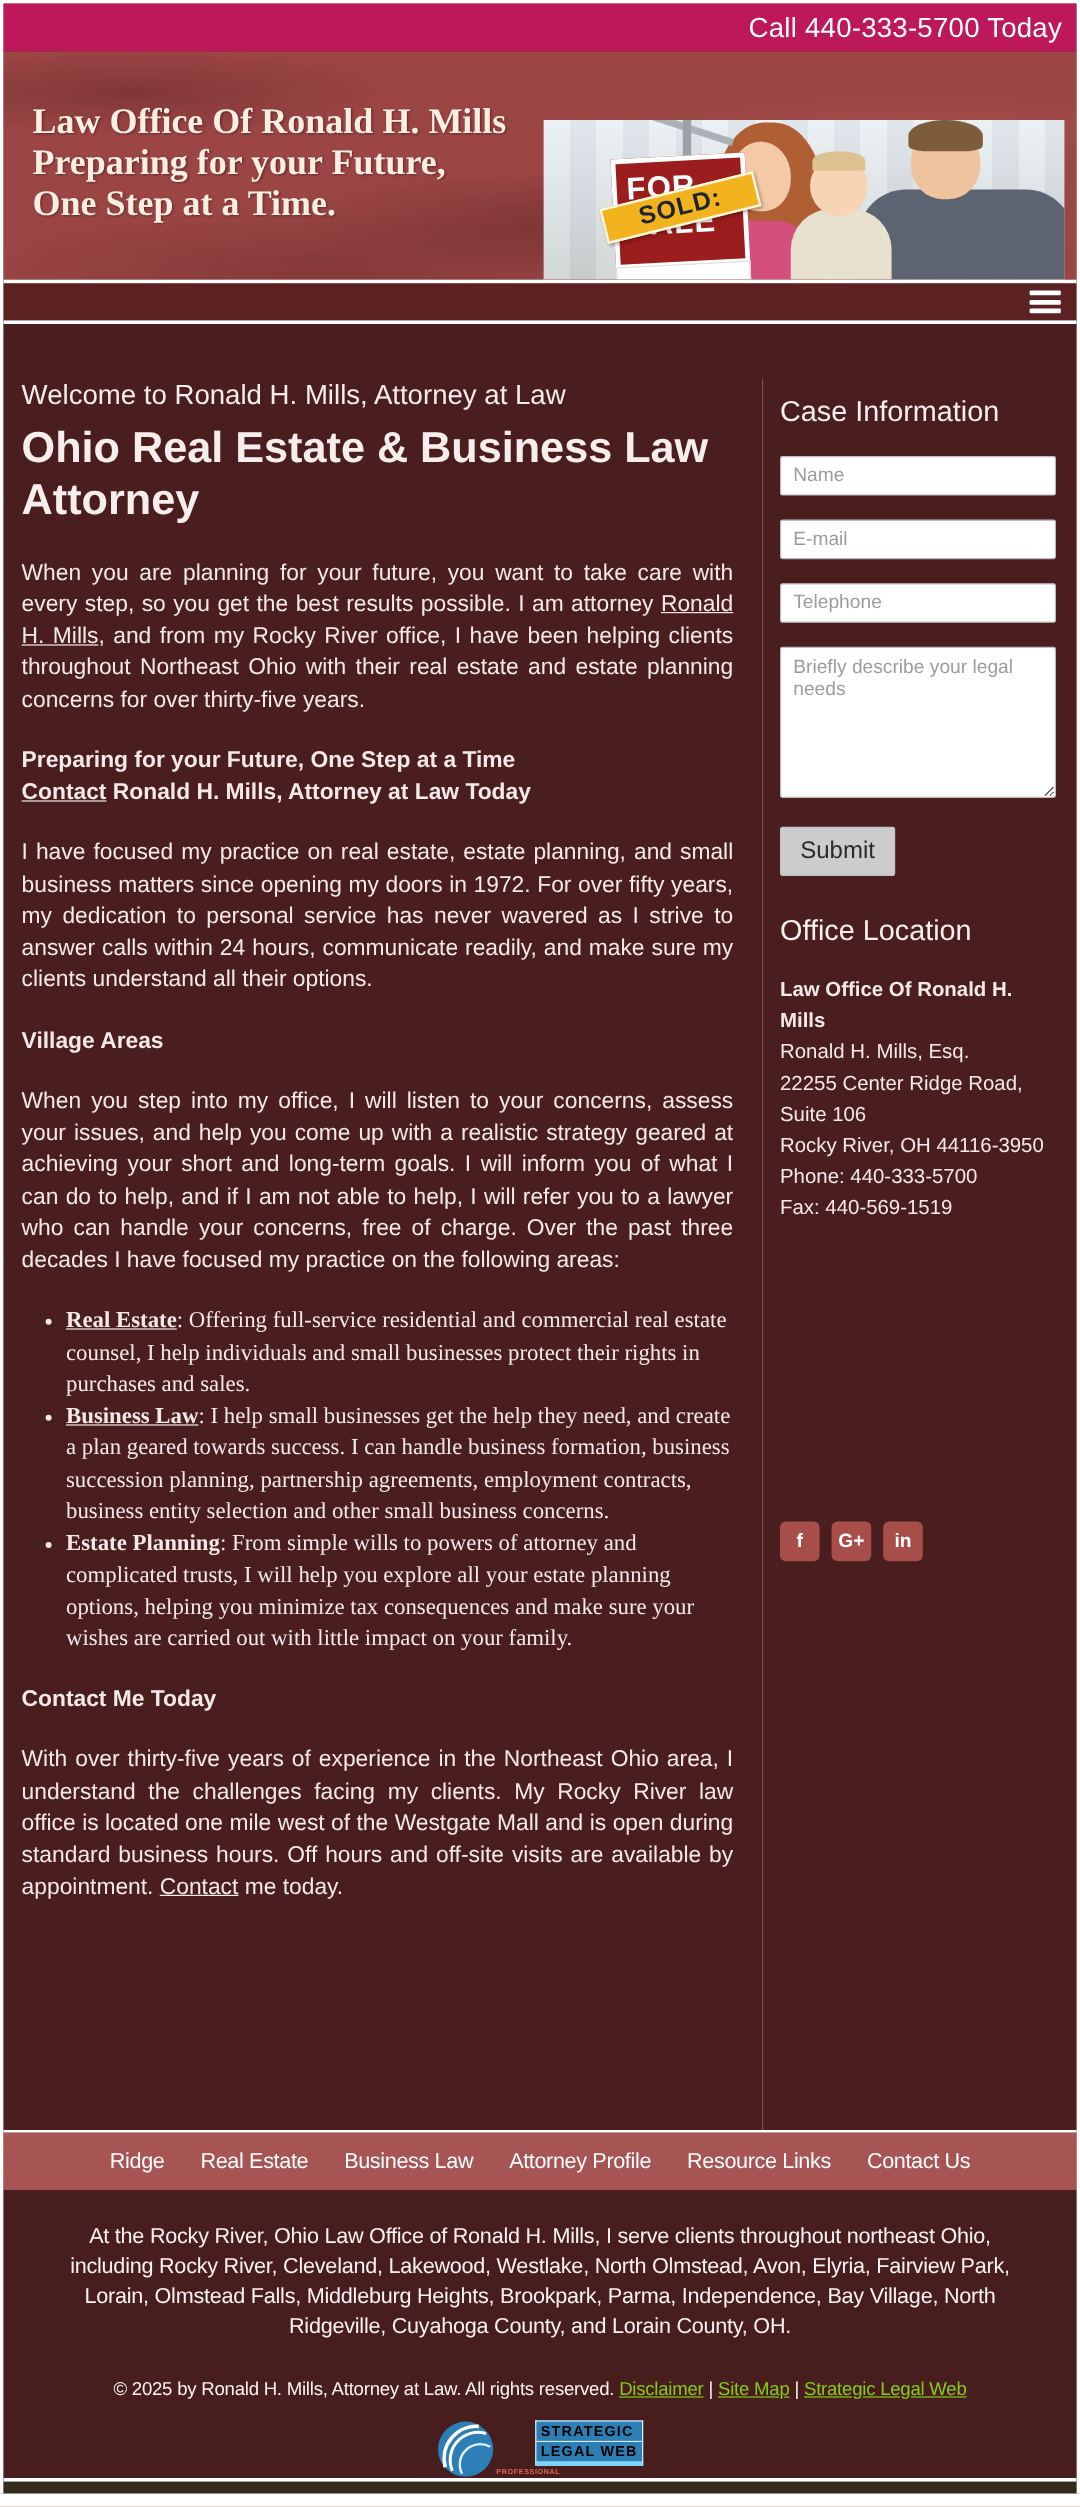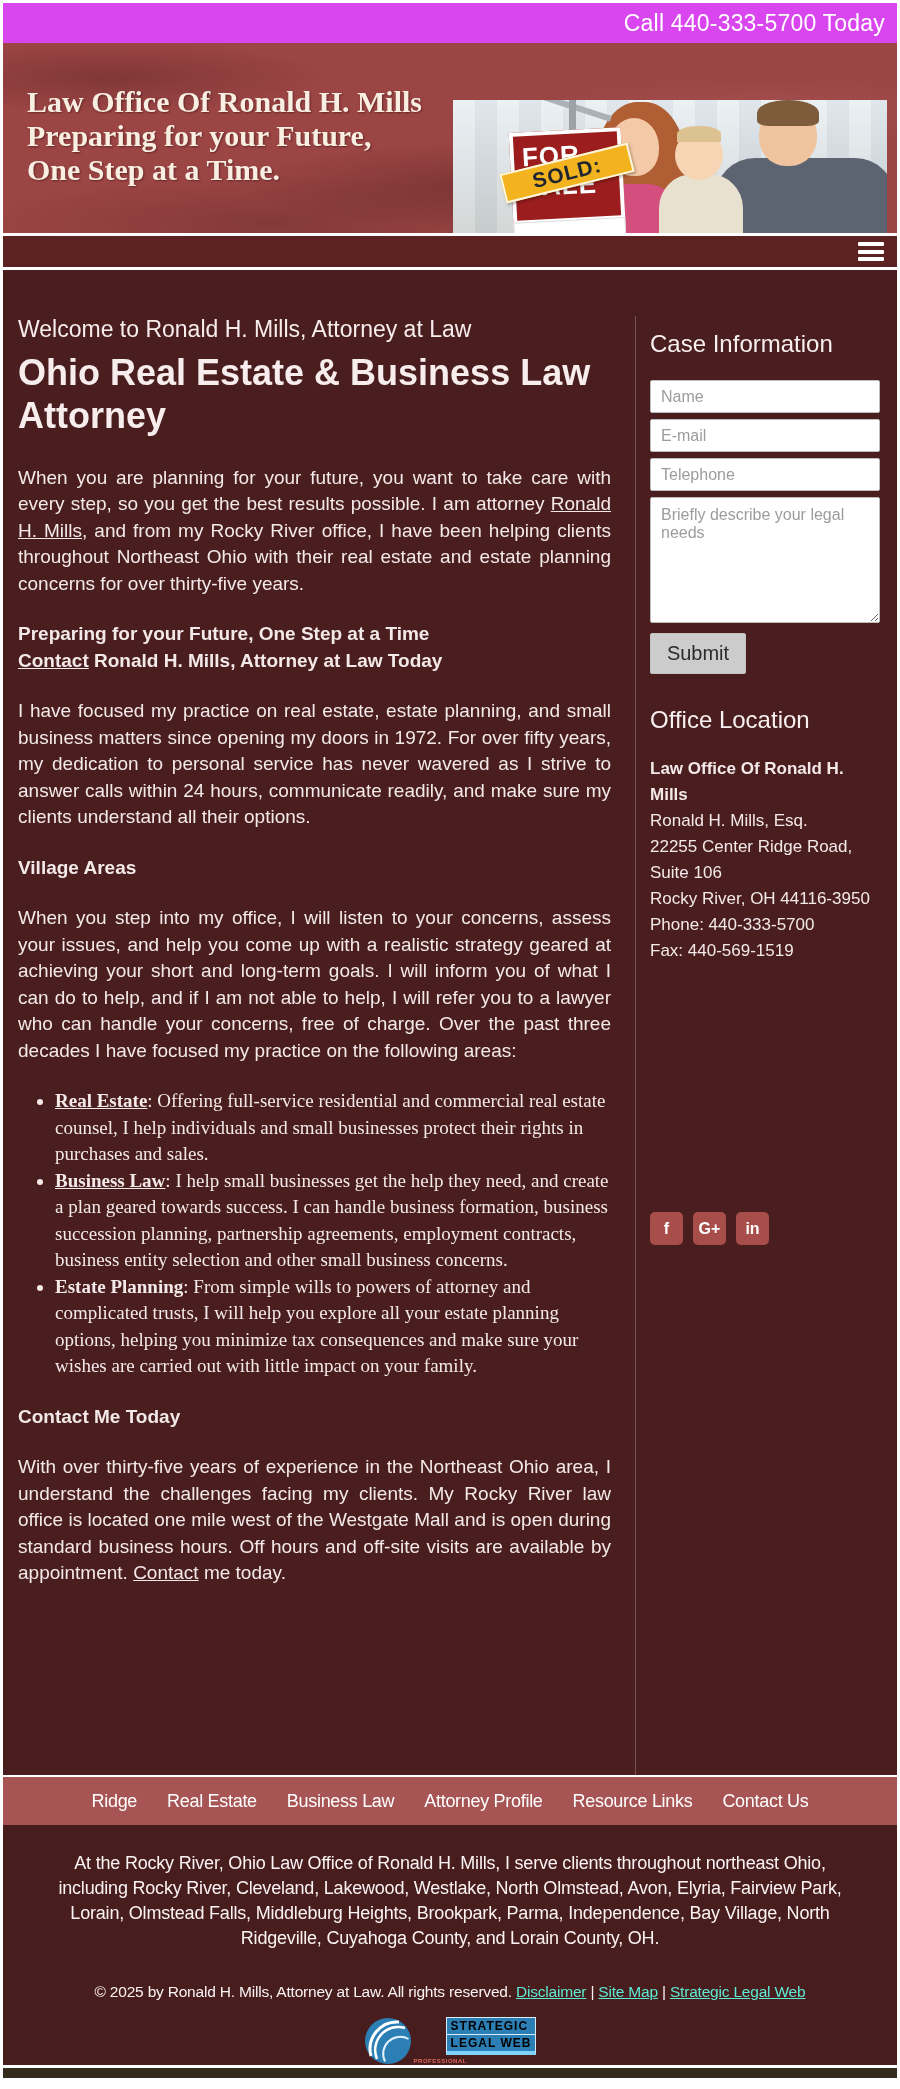--- a/index.html
+++ b/index.html
@@ -2,21 +2,21 @@
 <html><head>
 <meta charset="utf-8">
 <title>Law Office Of Ronald H. Mills</title>
 <style>
   * { box-sizing: border-box; }
   html, body { margin: 0; padding: 0; background: #ffffff; }
   body { font-family: "Liberation Sans", sans-serif; }
   .page { width: 900px; margin: 0 auto; border: 3px solid #fff; border-bottom: 0; background: #4a1e1e; }
 
   
-  .topbar { height: 40px; background: #d946ef; color: #fff; text-align: right;
+  .topbar { height: 40px; background: #be185d; color: #fff; text-align: right;
             padding-right: 12px; line-height: 40px; font-size: 23px; letter-spacing: .2px; }
 
   
   .banner { position: relative; height: 190px; overflow: hidden;
     background:
       radial-gradient(ellipse 340px 55px at 12% 18%, rgba(58,18,18,.28), transparent 65%),
       radial-gradient(ellipse 420px 70px at 55% 75%, rgba(50,14,14,.30), transparent 62%),
       radial-gradient(ellipse 380px 55px at 85% 35%, rgba(180,98,98,.28), transparent 60%),
       radial-gradient(ellipse 500px 80px at 30% 95%, rgba(60,20,20,.25), transparent 60%),
       #9c4545; }
@@ -68,21 +68,21 @@
   .bold-line { font-weight: bold; text-align: left !important; }
   .practice-list { margin: 24px 0; padding-left: 37px; font-family: Liberation Serif, serif; }
   .practice-list li { text-align: left; }
   .lead { font-weight: bold; }
 
   .divider-col { border-left: 1px solid #7a5151; margin-left: 24px; }
   .right-col { padding-left: 14px; width: 237px; color: #f4e9e9; }
   .panel-title { font-size: 24px; font-weight: 400; margin: 14px 0 22px; color: #f8f0f0; }
   .case-form input, .case-form textarea { display: block; width: 230px; border: 1px solid #bdbdbd;
       background: #fff; color: #000000; font-family: inherit; font-size: 16px; border-radius: 2px;
-      padding: 0 10px; margin-bottom: 6px; }
+      padding: 0 10px; margin-bottom: 20px; }
   .case-form input { height: 33px; }
   .case-form textarea { height: 126px; padding: 8px 10px; resize: both; }
   .case-form ::placeholder { color: #9c9c9c; opacity: 1; }
   .submit-btn { width: 96px; height: 41px; background: #cccccc; border: 1px solid #c2c2c2;
       border-radius: 2px; font-family: inherit; font-size: 20px; color: #2b2b2b; cursor: pointer;
       margin: 4px 0 18px; }
   .office { font-size: 17px; line-height: 26px; }
   .office .firm { font-weight: bold; }
   .social-row { display: flex; gap: 10px; margin-top: 248px; }
   .social-btn { width: 33px; height: 33px; border-radius: 5px; background: #a84e4a; color: #fff;
@@ -90,21 +90,21 @@
       cursor: pointer; }
 
   
   .footer-nav { height: 50px; background: #a75454; border-top: 2px solid #fff;
       display: flex; justify-content: center; align-items: center; gap: 30px; }
   .footer-nav a { color: #fff; text-decoration: none; font-size: 18px; letter-spacing: -0.3px; }
   .footer-main { background: #471d1d; height: 240px; padding: 26px 38px 0; text-align: center;
       color: #fbf3f3; overflow: hidden; }
   .service-area { font-size: 18px; line-height: 25px; letter-spacing: -0.2px; margin: 0 auto; max-width: 824px; }
   .copyright { margin-top: 32px; font-size: 15.5px; letter-spacing: -0.2px; }
-  .copyright a { color: #5eead4; }
+  .copyright a { color: #84cc16; }
   .slw-logo { display: inline-flex; align-items: flex-start; margin-top: 16px; cursor: pointer; }
   .slw-globe { width: 48px; height: 48px; }
   .slw-text { margin-left: 2px; text-align: left; }
   .slw-box { background: #2b7fb5; color: #000000; font-weight: bold; font-size: 12px; line-height: 14px;
       letter-spacing: 1px; padding: 1px 4px; border: 1px solid #d9edf7; border-bottom: 0; white-space: nowrap; margin-left: 32px; }
   .slw-box + .slw-box { border-bottom: 4px solid #7dd3fc; }
   .slw-tag { font-size: 6px; line-height: 8px; font-weight: bold; letter-spacing: .5px; margin-top: 2px; text-align: left; }
   .slw-tag .t1 { color: #e06a5a; } .slw-tag .t2 { color: #8ec4e4; } .slw-tag .t3 { color: #8ec4e4; }
   .bottom-strip { height: 13px; background: #332b1c; border-top: 3px solid #fff; }
 </style>

